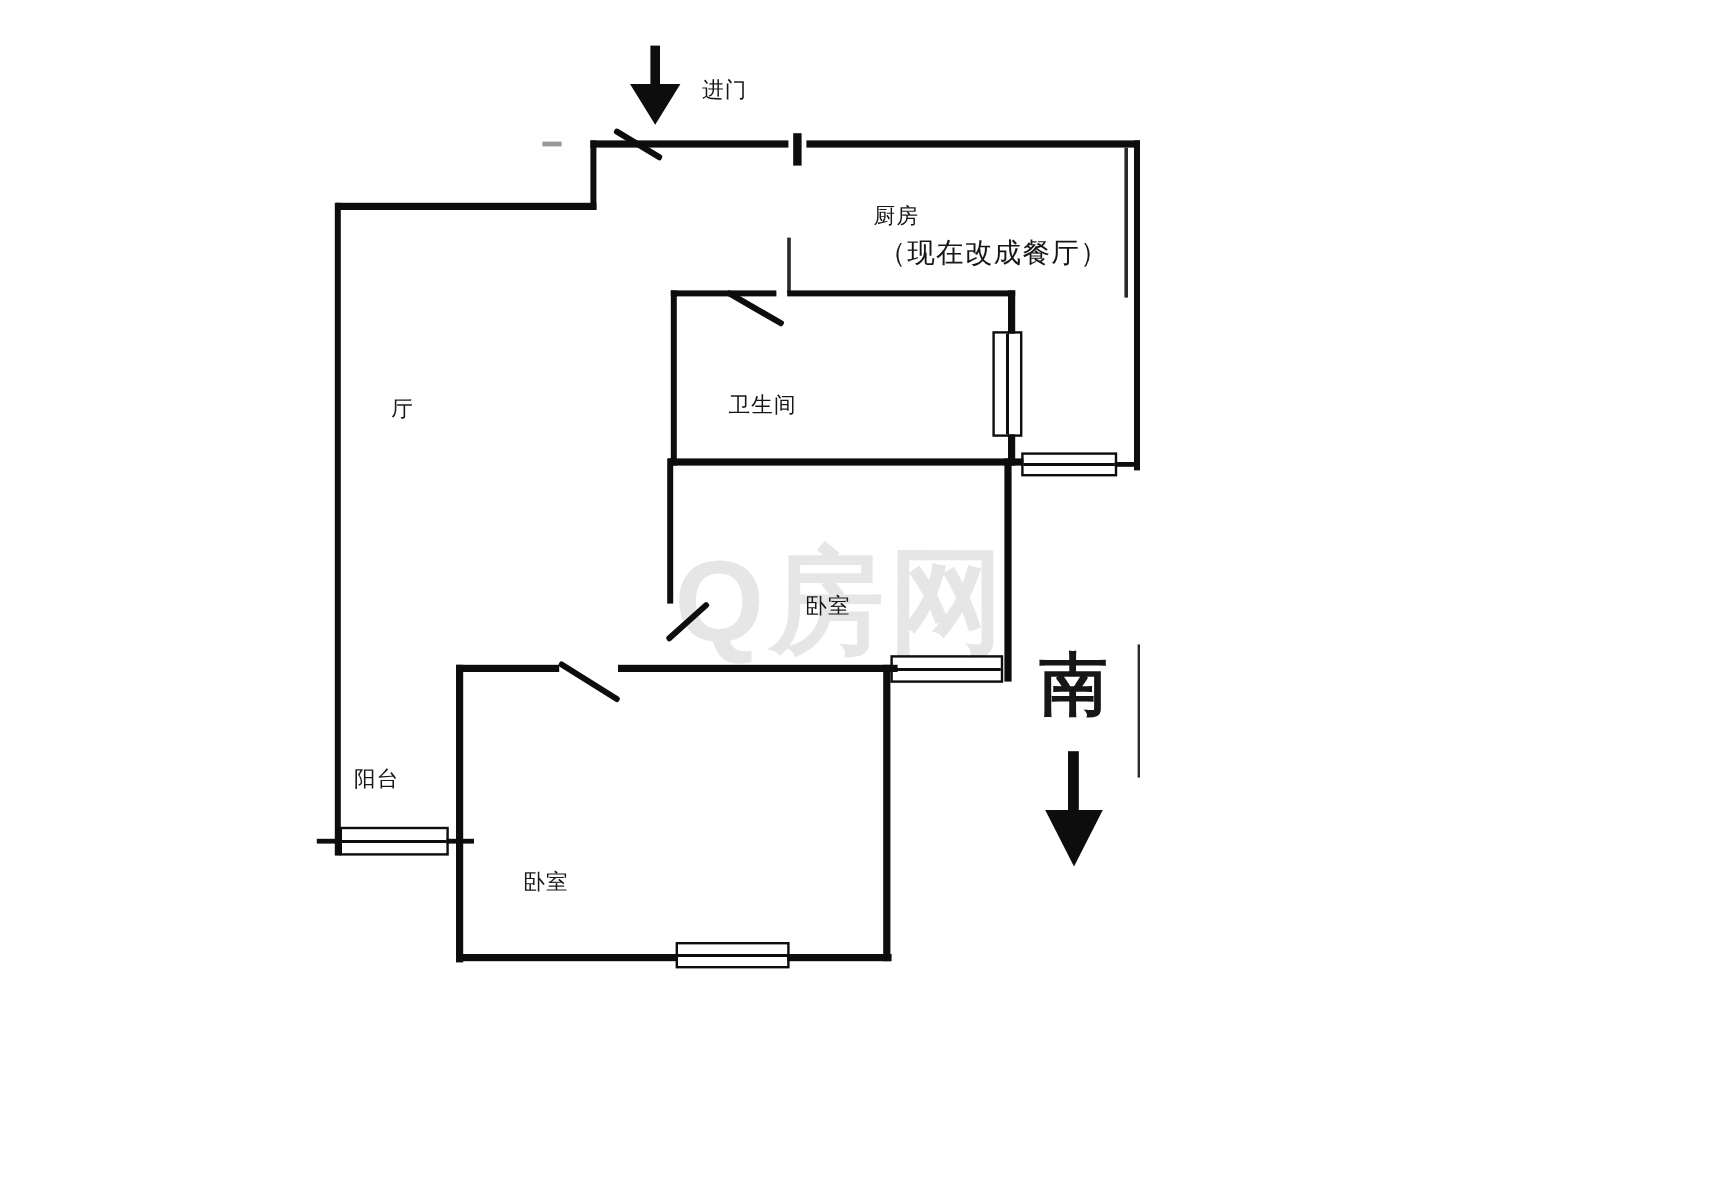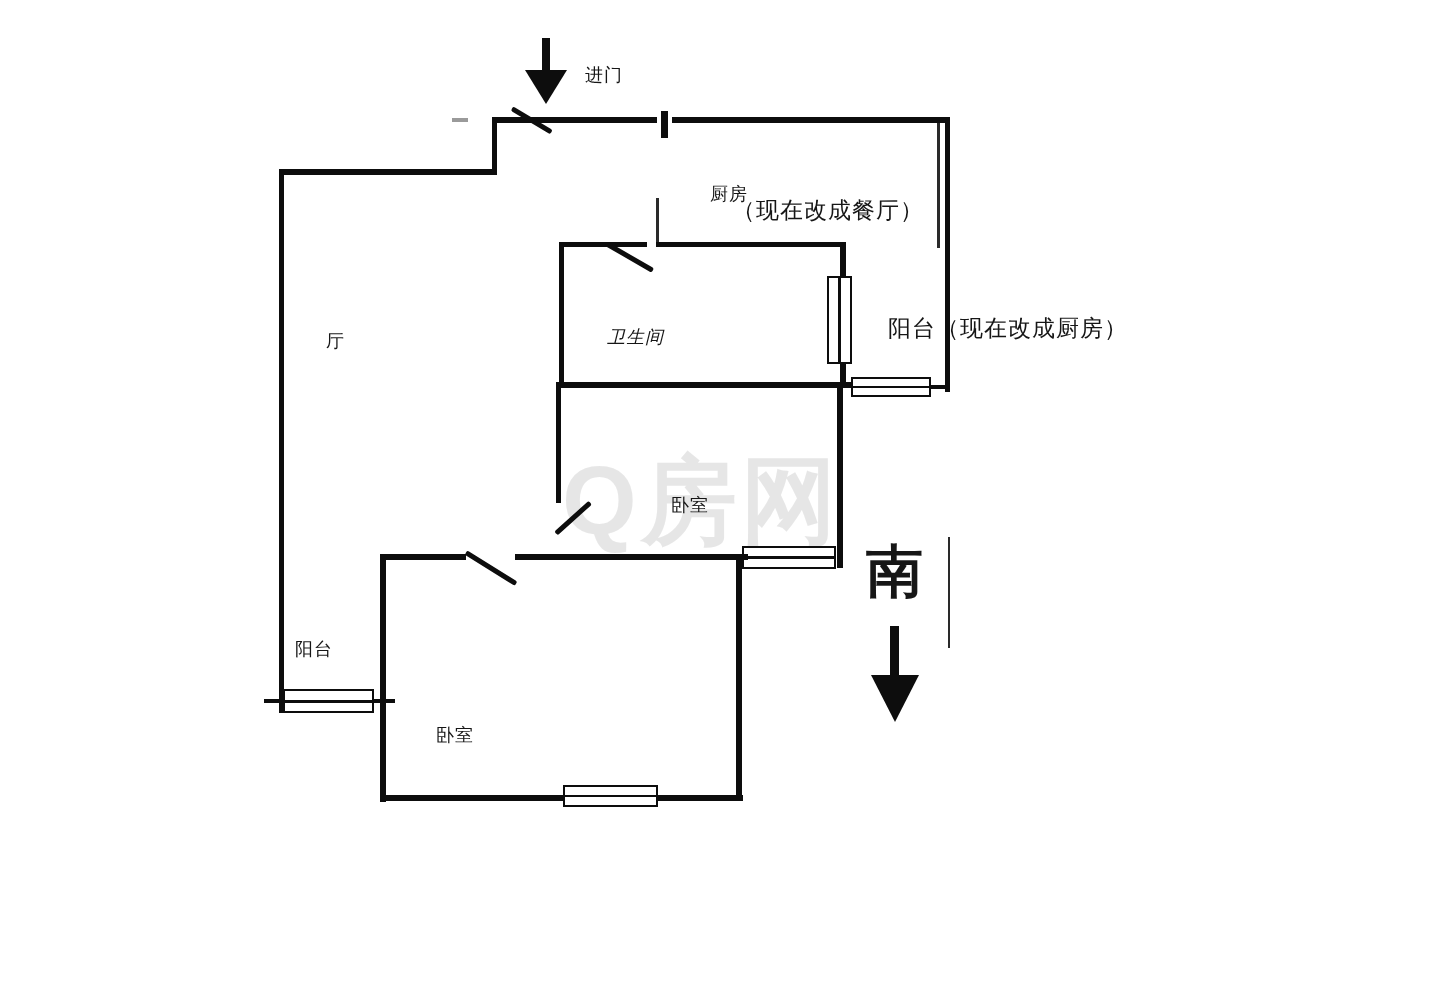--- a/index.html
+++ b/index.html
@@ -53,37 +53,36 @@
   <div class="wall" style="left:672px;top:117px;width:278px;height:6px;"></div>
   <div class="door" style="left:512px;top:106px;width:46px;transform:rotate(31deg);"></div>
 
   <div class="wall" style="left:492px;top:117px;width:5px;height:58px;"></div>
   <div class="wall" style="left:280px;top:169px;width:217px;height:6px;"></div>
   <div class="wall" style="left:279px;top:169px;width:5px;height:544px;"></div>
 
   <div class="wall" style="left:945px;top:117px;width:5px;height:275px;"></div>
   <div class="thinline" style="left:937px;top:123px;width:3px;height:125px;"></div>
 
-  <div class="lbl" style="left:710px;top:171px;margin-top:14px;">厨房</div>
+  <div class="lbl" style="left:728px;top:171px;">厨房</div>
   <div class="lbl small" style="left:732px;top:198px;">（现在改成餐厅）</div>
   <div class="thinline" style="left:656px;top:198px;width:3px;height:46px;"></div>
 
   <div class="wall" style="left:559px;top:242px;width:88px;height:5px;"></div>
   <div class="wall" style="left:656px;top:242px;width:190px;height:5px;"></div>
   <div class="door" style="left:606px;top:241px;width:54px;transform:rotate(30deg);"></div>
   <div class="wall" style="left:559px;top:242px;width:5px;height:146px;"></div>
   <div class="wall" style="left:557px;top:382px;width:296px;height:6px;"></div>
   <div class="wall" style="left:840px;top:242px;width:6px;height:38px;"></div>
   <div class="wall" style="left:840px;top:358px;width:6px;height:30px;"></div>
   <div class="win win-v" style="left:827px;top:276px;width:25px;height:88px;"></div>
-  <div class="lbl" style="left:607px;top:328px;font-style:italic;">卫生间</div>
+  <div class="lbl" style="left:607px;top:328px;">卫生间</div>
 
   <div class="win win-h" style="left:851px;top:377px;width:80px;height:20px;"></div>
   <div class="wall" style="left:929px;top:385px;width:18px;height:4px;"></div>
-  <div class="lbl small" style="left:888px;top:316px;">阳台（现在改成厨房）</div>
 
   <div class="lbl" style="left:326px;top:332px;">厅</div>
 
   <div class="wall" style="left:556px;top:382px;width:5px;height:121px;"></div>
   <div class="door" style="left:556px;top:531px;width:46px;transform:rotate(-42deg);"></div>
   <div class="wall" style="left:837px;top:382px;width:6px;height:186px;"></div>
   <div class="lbl" style="left:671px;top:496px;">卧室</div>
   <div class="win win-h" style="left:742px;top:546px;width:94px;height:23px;"></div>
 
   <div class="wall" style="left:380px;top:554px;width:86px;height:6px;"></div>

